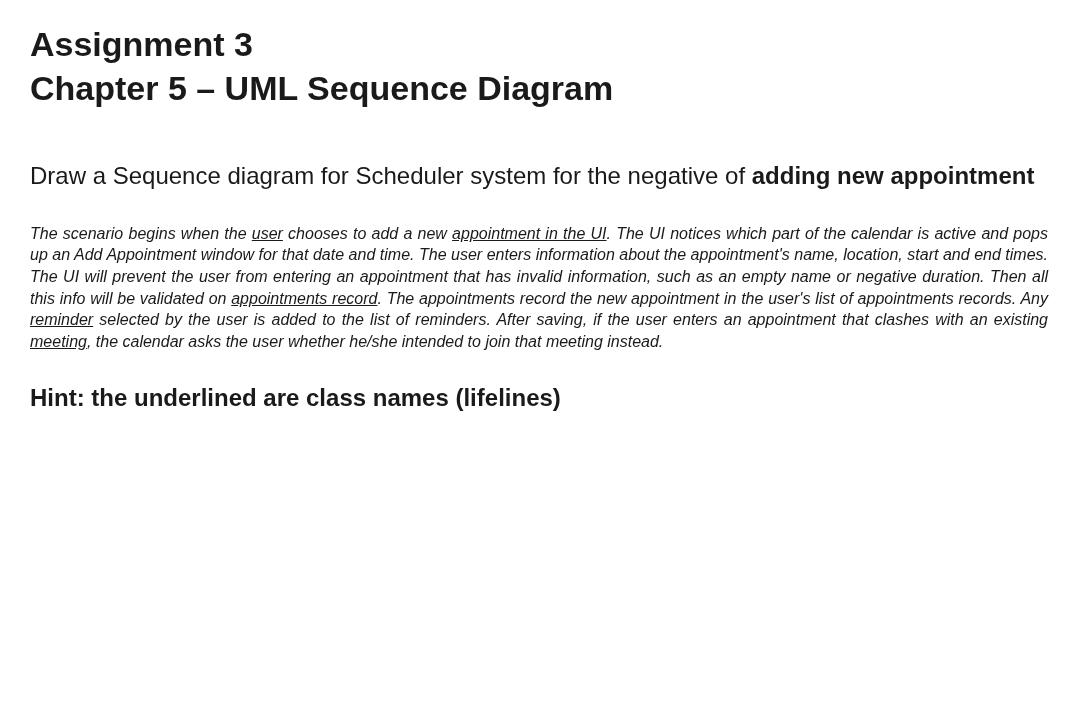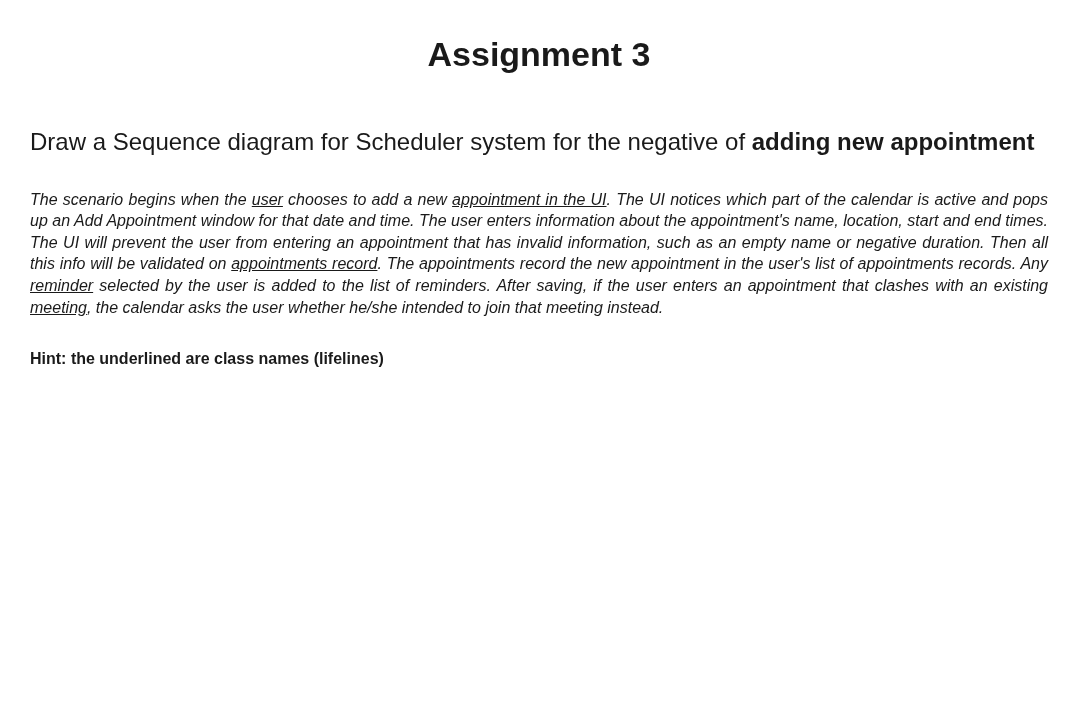--- a/index.html
+++ b/index.html
@@ -9,23 +9,23 @@
     }
     body {
       font-family: Arial, Helvetica, sans-serif;
       background: #ffffff;
       width: 1078px;
       height: 724px;
       padding: 20px 30px;
       color: #1a1a1a;
     }
     .title-block {
-      text-align: center;
+      text-align: left;
       margin-bottom: 50px;
-      margin-top: 12px;
+      margin-top: 2px;
     }
     .title-line1 {
       font-size: 34px;
       font-weight: bold;
       line-height: 1.3;
     }
     .title-line2 {
       font-size: 34px;
       font-weight: bold;
       line-height: 1.3;
@@ -43,30 +43,31 @@
       font-size: 16px;
       font-style: italic;
       text-align: justify;
       line-height: 1.35;
       margin-bottom: 30px;
     }
     .underline {
       text-decoration: underline;
     }
     .hint-para {
-      font-size: 16px;
+      font-size: 24px;
       font-weight: bold;
       line-height: 1.35;
     }
   </style>
 </head>
 <body>
 
 <div class="title-block">
   <div class="title-line1">Assignment 3</div>
+  <div class="title-line2">Chapter 5 – UML Sequence Diagram</div>
 </div>
 
 <p class="intro-para">
   <span>Draw a Sequence diagram for Scheduler system for the negative of </span><span class="bold">adding new appointment</span>
 </p>
 
 <p class="scenario-para">
   <span>The scenario begins when the </span><span class="underline">user</span><span> chooses to add a new </span><span class="underline">appointment in the UI</span><span>. The UI notices which part of the calendar is active and pops up an Add Appointment window for that date and time. The user enters information about the appointment's name, location, start and end times. The UI will prevent the user from entering an appointment that has invalid information, such as an empty name or negative duration. Then all this info will be validated on </span><span class="underline">appointments record</span><span>. The appointments record the new appointment in the user's list of appointments records. Any </span><span class="underline">reminder</span><span> selected by the user is added to the list of reminders. After saving, if the user enters an appointment that clashes with an existing </span><span class="underline">meeting</span><span>, the calendar asks the user whether he/she intended to join that meeting instead.</span>
 </p>
 

